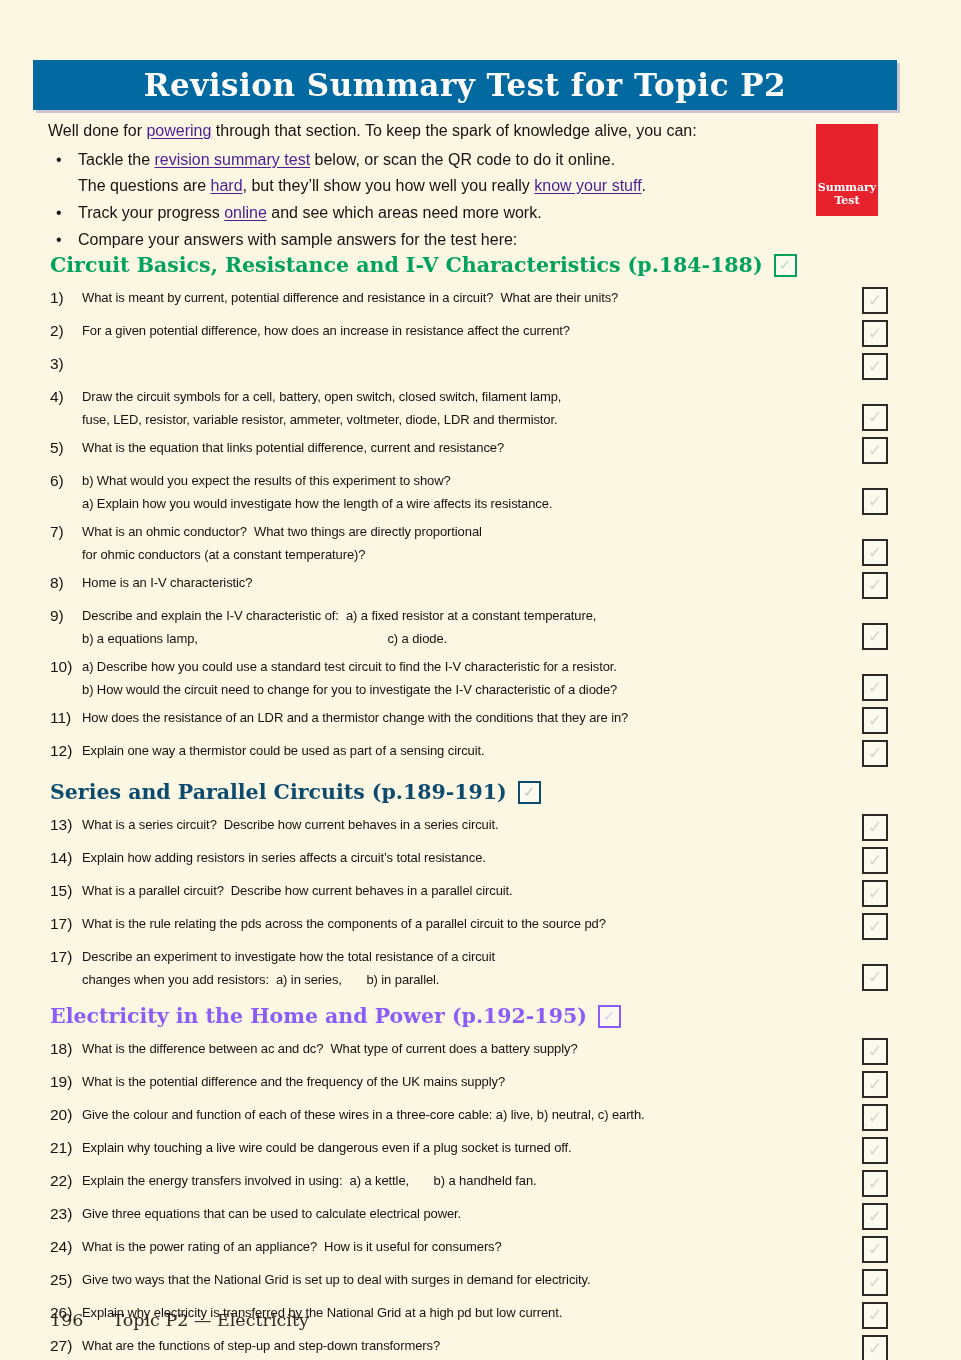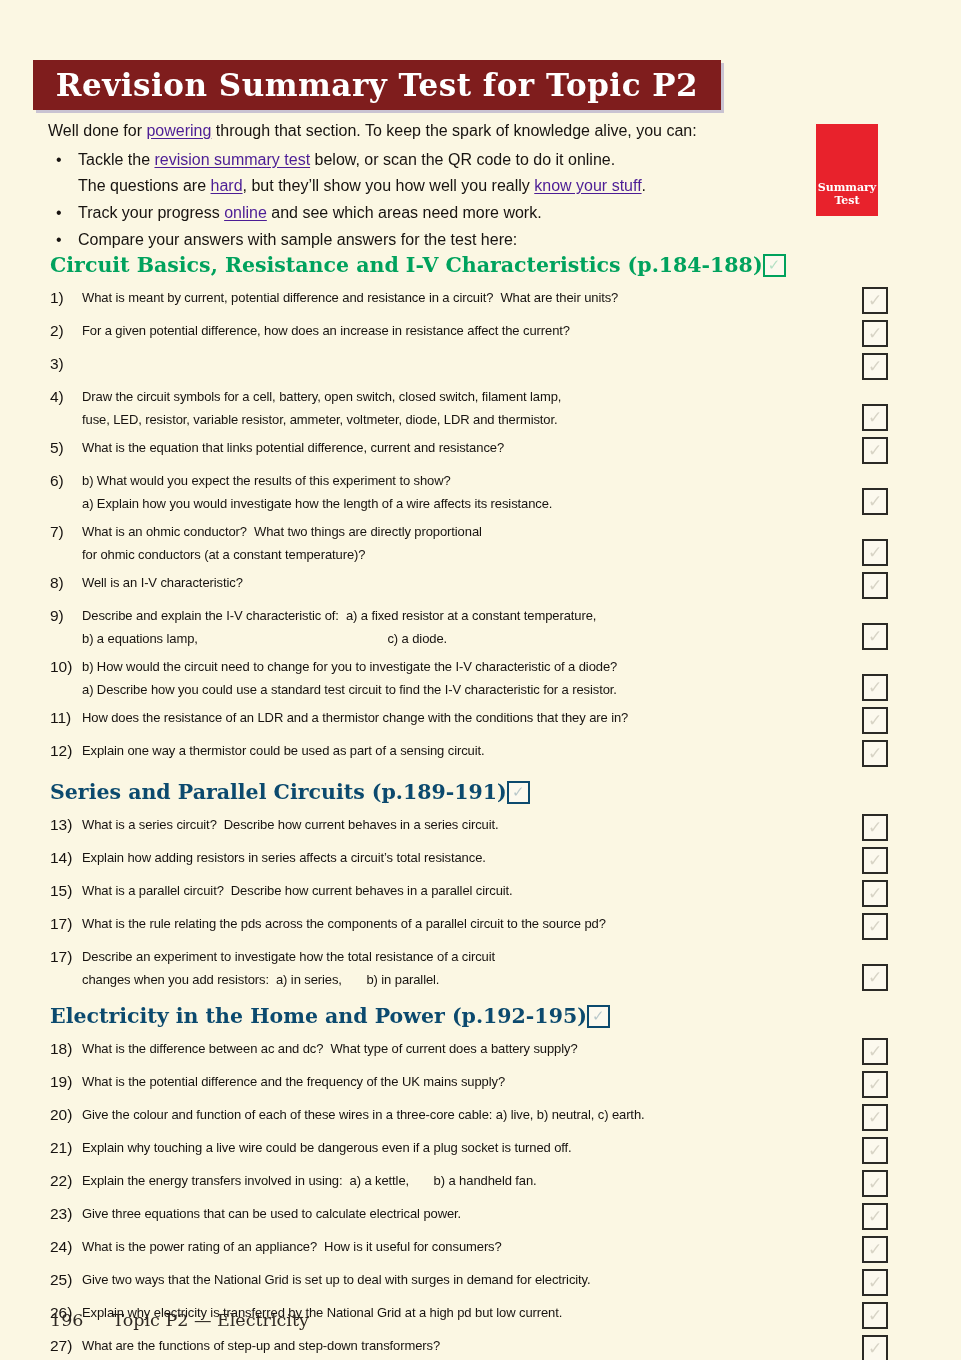--- a/index.html
+++ b/index.html
@@ -4,22 +4,22 @@
 <style>
   * { margin:0; padding:0; box-sizing:border-box; }
   html,body { background:#e9e5d2; }
   .page {
     position:relative; width:961px; height:1360px; margin:0 auto;
     background:#fbf7e3; overflow:hidden;
     font-family:"Liberation Sans", sans-serif; color:#171310;
   }
   
   .banner {
-    position:absolute; left:33px; top:60px; width:688px; height:50px;
-    background:#7f1d1d; display:flex; align-items:center; justify-content:center;
+    position:absolute; left:33px; top:60px; width:864px; height:50px;
+    background:#0369a1; display:flex; align-items:center; justify-content:center;
     box-shadow:3px 3px 0 #c9c3d2;
   }
   .banner-title {
     font-family:"DejaVu Serif", serif; font-weight:bold; font-size:31px;
     color:#ffffff; letter-spacing:.5px; white-space:nowrap;
   }
   
   .summary-tab {
     position:absolute; left:816px; top:124px; width:62px; height:92px;
     background:#e8222c; color:#fff; display:flex; flex-direction:column;
@@ -31,21 +31,21 @@
   .intro { position:absolute; left:48px; top:118px; width:755px; font-size:16px; line-height:26px; }
   .intro-lead { margin-bottom:3px; }
   .bullet-row { display:flex; margin-top:1px; }
   .bullet-dot { flex:0 0 30px; padding-left:8px; }
   .bullet-lines .line { white-space:pre-wrap; }
   .pink-link { color:#4c1d95; text-decoration:underline; text-underline-offset:2px; cursor:pointer; }
   
   .sections { position:absolute; left:50px; top:253px; width:838px; }
   .section + .section { margin-top:13px; }
   .section-heading {
-    display:flex; align-items:center; margin-bottom:10px;
+    display:flex; align-items:center; gap:11px; margin-bottom:10px;
     font-family:"DejaVu Serif", serif; font-weight:bold; font-size:20.5px; line-height:24px;
   }
   .section-checkbox {
     width:23px; height:23px; border:2px solid currentColor; flex:0 0 23px;
     display:inline-flex; align-items:center; justify-content:center; background:#fcf9ee;
   }
   .section-checkbox .check { font-size:15px; opacity:.28; font-family:"Liberation Sans",sans-serif; font-weight:normal; }
   .q-row { display:flex; align-items:flex-start; margin-bottom:6px; }
   .q-num { flex:0 0 32px; font-size:15.5px; line-height:22.5px; }
   .q-lines { flex:0 0 772px; width:772px; font-size:13px; line-height:22.5px; letter-spacing:-0.1px; }
@@ -179,43 +179,43 @@
               <div class="line">for ohmic conductors (at a constant temperature)?</div>
             </div>
     <span class="q-checkbox">
               <span class="check">✓</span>
             </span>
   </div>
 
   <div class="q-row">
     <span class="q-num">8)</span>
     <div class="q-lines">
-              <div class="line">Well is an I-V characteristic?</div>
+              <div class="line">Home is an I-V characteristic?</div>
             </div>
     <span class="q-checkbox">
               <span class="check">✓</span>
             </span>
   </div>
 
   <div class="q-row">
     <span class="q-num">9)</span>
     <div class="q-lines">
               <div class="line">Describe and explain the I-V characteristic of:  a) a fixed resistor at a constant temperature,</div>
               <div class="line">b) a equations lamp,                                                      c) a diode.</div>
             </div>
     <span class="q-checkbox">
               <span class="check">✓</span>
             </span>
   </div>
 
   <div class="q-row">
     <span class="q-num">10)</span>
     <div class="q-lines">
+              <div class="line">a) Describe how you could use a standard test circuit to find the I-V characteristic for a resistor.</div>
               <div class="line">b) How would the circuit need to change for you to investigate the I-V characteristic of a diode?</div>
-              <div class="line">a) Describe how you could use a standard test circuit to find the I-V characteristic for a resistor.</div>
             </div>
     <span class="q-checkbox">
               <span class="check">✓</span>
             </span>
   </div>
 
   <div class="q-row">
     <span class="q-num">11)</span>
     <div class="q-lines">
               <div class="line">How does the resistance of an LDR and a thermistor change with the conditions that they are in?</div>
@@ -292,21 +292,21 @@
               <div class="line">changes when you add resistors:  a) in series,       b) in parallel.</div>
             </div>
     <span class="q-checkbox">
               <span class="check">✓</span>
             </span>
   </div>
 </div>
   </div>
 
   <div class="section">
-    <div class="section-heading" style="color: #0c4a6e;">
+    <div class="section-heading" style="color: #8b5cf6;">
       <span class="section-title">Electricity in the Home and Power (p.192-195)</span>
       <span class="section-checkbox">
             <span class="check">✓</span>
           </span>
     </div>
     <div class="questions">
   <div class="q-row">
     <span class="q-num">18)</span>
     <div class="q-lines">
               <div class="line">What is the difference between ac and dc?  What type of current does a battery supply?</div>

